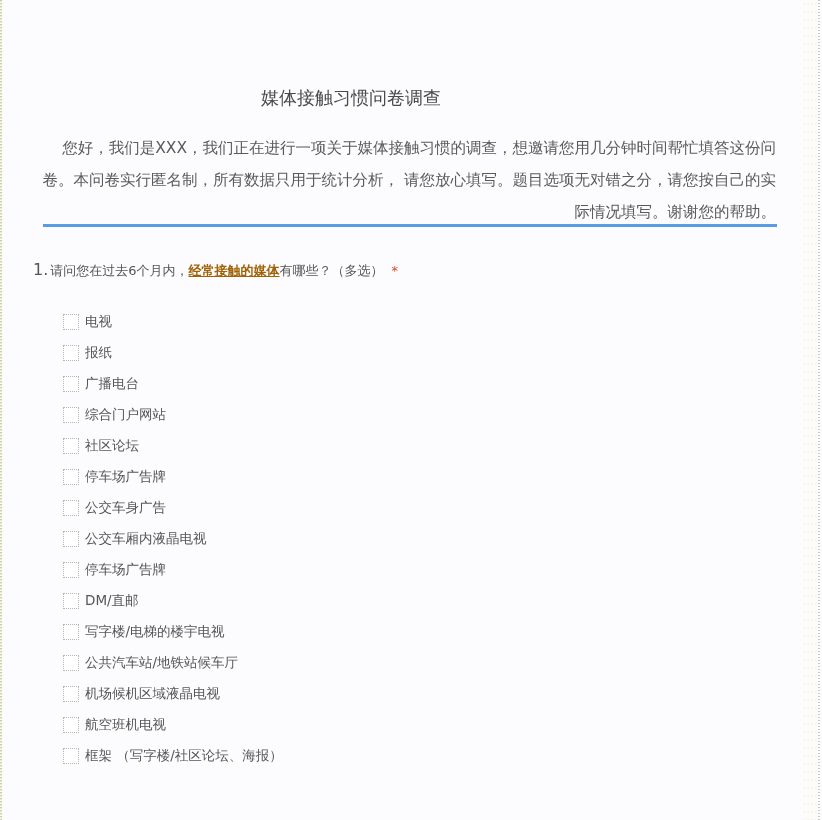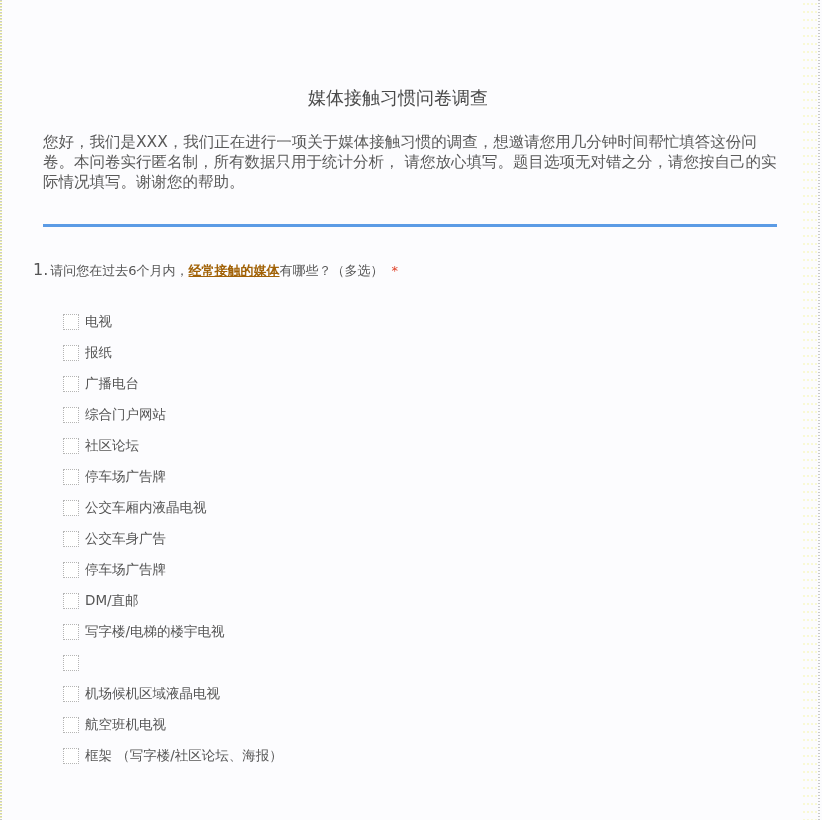--- a/index.html
+++ b/index.html
@@ -42,30 +42,30 @@
     }
     .survey-title {
       position: absolute;
       top: 86px;
       left: 0;
       width: 702px;
       text-align: center;
       font-size: 18px;
       color: #4a4a4a;
       letter-spacing: 0px;
-      margin-left: 47px;
     }
     .survey-desc {
       position: absolute;
-      left: 43px;
+      left: 36px;
       top: 132px;
       width: 740px;
       font-size: 15.5px;
-      line-height: 20px;
+      line-height: 32px;
       color: #5a5a5a;
+      text-align: right;
     }
     .divider {
       position: absolute;
       left: 43px;
       top: 224px;
       width: 734px;
       height: 3px;
       background: #5b9be5;
     }
     .question {
@@ -160,40 +160,41 @@
       <label class="option">
           <span class="checkbox"></span>
           <span class="option-label">社区论坛</span>
         </label>
       <label class="option">
           <span class="checkbox"></span>
           <span class="option-label">停车场广告牌</span>
         </label>
       <label class="option">
           <span class="checkbox"></span>
+          <span class="option-label">公交车身广告</span>
+        </label>
+      <label class="option">
+          <span class="checkbox"></span>
           <span class="option-label">公交车厢内液晶电视</span>
         </label>
       <label class="option">
           <span class="checkbox"></span>
-          <span class="option-label">公交车身广告</span>
-        </label>
-      <label class="option">
-          <span class="checkbox"></span>
           <span class="option-label">停车场广告牌</span>
         </label>
       <label class="option">
           <span class="checkbox"></span>
           <span class="option-label">DM/直邮</span>
         </label>
       <label class="option">
           <span class="checkbox"></span>
           <span class="option-label">写字楼/电梯的楼宇电视</span>
         </label>
       <label class="option">
           <span class="checkbox"></span>
+          <span class="option-label">公共汽车站/地铁站候车厅</span>
         </label>
       <label class="option">
           <span class="checkbox"></span>
           <span class="option-label">机场候机区域液晶电视</span>
         </label>
       <label class="option">
           <span class="checkbox"></span>
           <span class="option-label">航空班机电视</span>
         </label>
       <label class="option">

